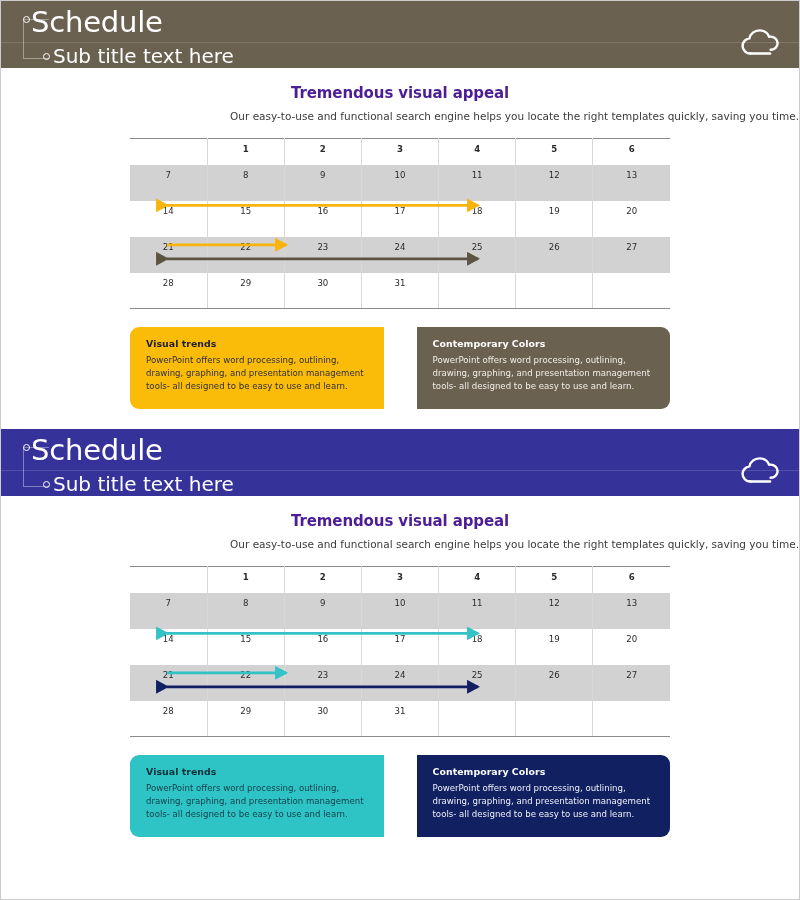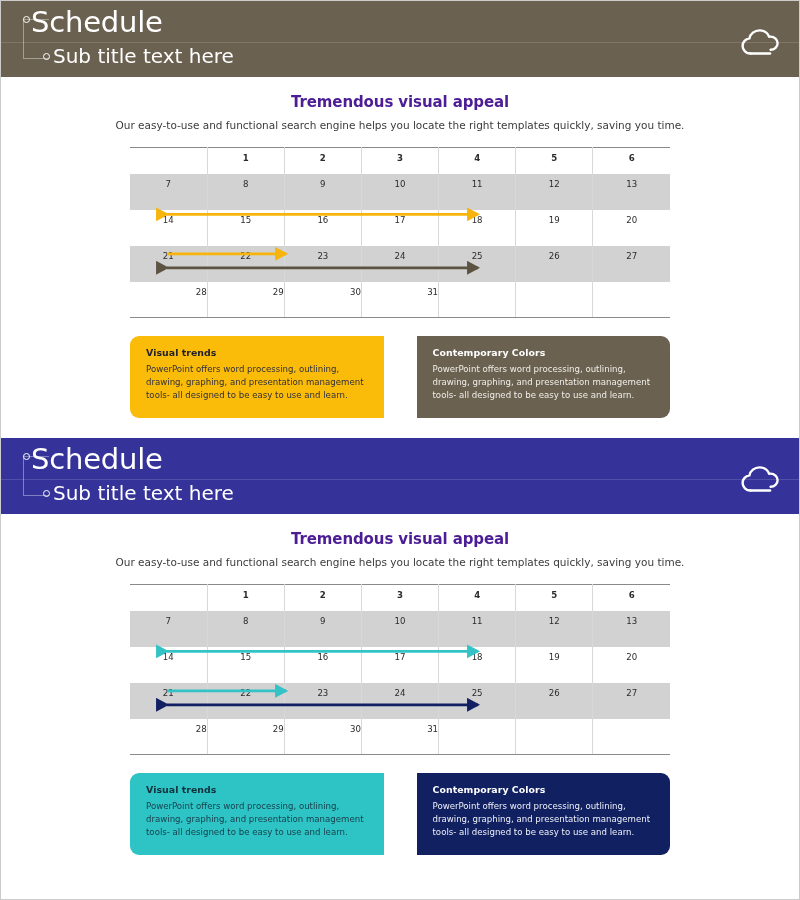--- a/index.html
+++ b/index.html
@@ -24,21 +24,21 @@
   
   .slide {
     position: relative;
     width: 798px;
     background: #ffffff;
   }
 
   
   .hdr {
     position: relative;
-    height: 76px;
+    height: 67px;
     width: 798px;
     overflow: hidden;
   }
   .hdr.brown { background: #6b6150; }
   .hdr.blue  { background: #35339a; }
 
   .hdr-rule {
     position: absolute;
     left: 0;
     right: 0;
@@ -111,21 +111,21 @@
 
   .sect-title {
     text-align: center;
     font-size: 15px;
     font-weight: 700;
     color: #4c1d95;
     letter-spacing: -0.1px;
     margin-top: 6px;
   }
   .sect-sub {
-    text-align: center;
+    text-align: right;
     font-size: 10.5px;
     font-weight: 400;
     color: #3b3b3b;
     margin-top: 8px;
   }
 
   
   .cal-wrap {
     position: relative;
     width: 540px;
@@ -161,21 +161,21 @@
     height: 26px;
     padding-top: 5px;
     border-top: 1.1px solid #8a8a8a;
   }
   table.cal tbody td {
     height: 36px;
     padding-top: 5px;
     font-weight: 400;
   }
   table.cal tbody tr.shade td { background: #d2d2d2; }
-  table.cal tbody tr.last td { border-bottom: 1.1px solid #8a8a8a; text-align: right; }
+  table.cal tbody tr.last td { border-bottom: 1.1px solid #8a8a8a; }
 
   
   .arrows {
     position: absolute;
     left: 0; top: 0;
     width: 540px;
     height: 100%;
     z-index: 3;
     pointer-events: none;
   }

